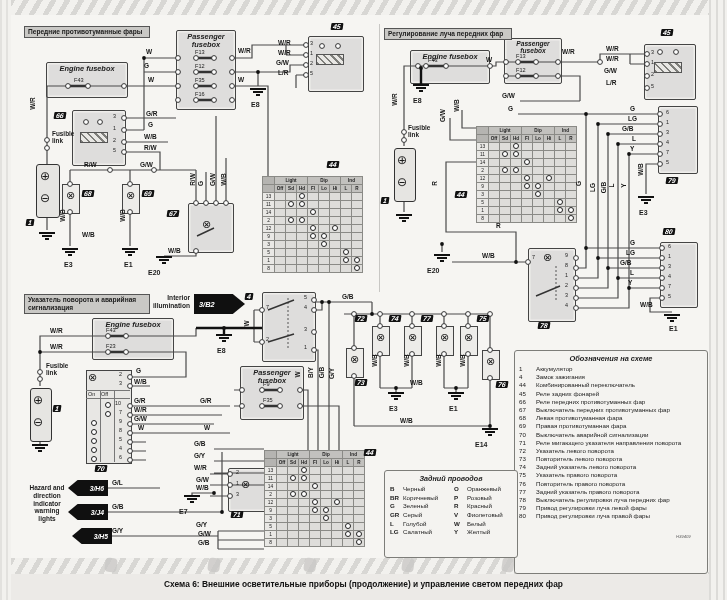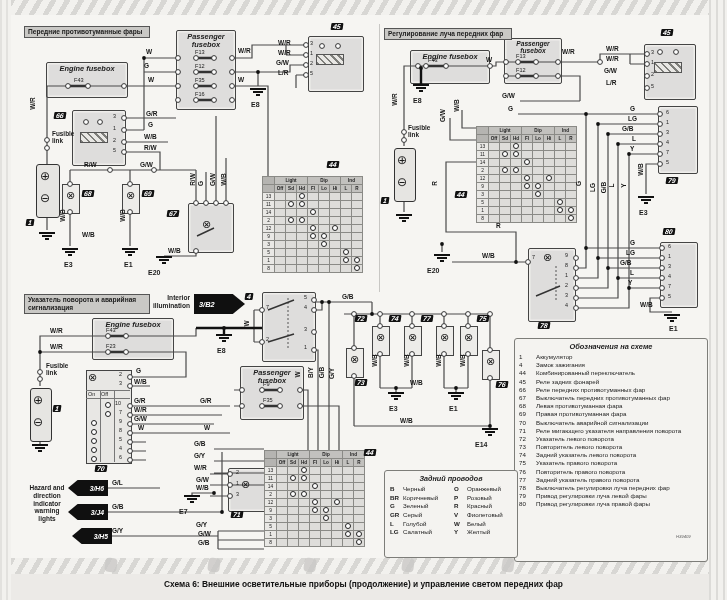--- a/index.html
+++ b/index.html
@@ -726,21 +726,21 @@
           <td></td>
           <td></td>
           <td></td>
           <td></td>
           <td><span class="dot"></span></td>
         </tr>
       </tbody>
     </table>
   </div>
 
-<div class="abs lgbox" style="left:514px;top:338px;width:184px;height:216px">
+<div class="abs lgbox" style="left:514px;top:350px;width:184px;height:216px">
   <div class="lgtitle">Обозначения на схеме</div>
   <div>
 
   <div class="lgi"><span class="lgn">1</span><span>Аккумулятор</span></div>
       <div class="lgi"><span class="lgn">4</span><span>Замок зажигания</span></div>
       <div class="lgi"><span class="lgn">44</span><span>Комбинированный переключатель</span></div>
       <div class="lgi"><span class="lgn">45</span><span>Реле задних фонарей</span></div>
       <div class="lgi"><span class="lgn">66</span><span>Реле передних противотуманных фар</span></div>
       <div class="lgi"><span class="lgn">67</span><span>Выключатель передних противотуманных фар</span></div>
       <div class="lgi"><span class="lgn">68</span><span>Левая противотуманная фара</span></div>

